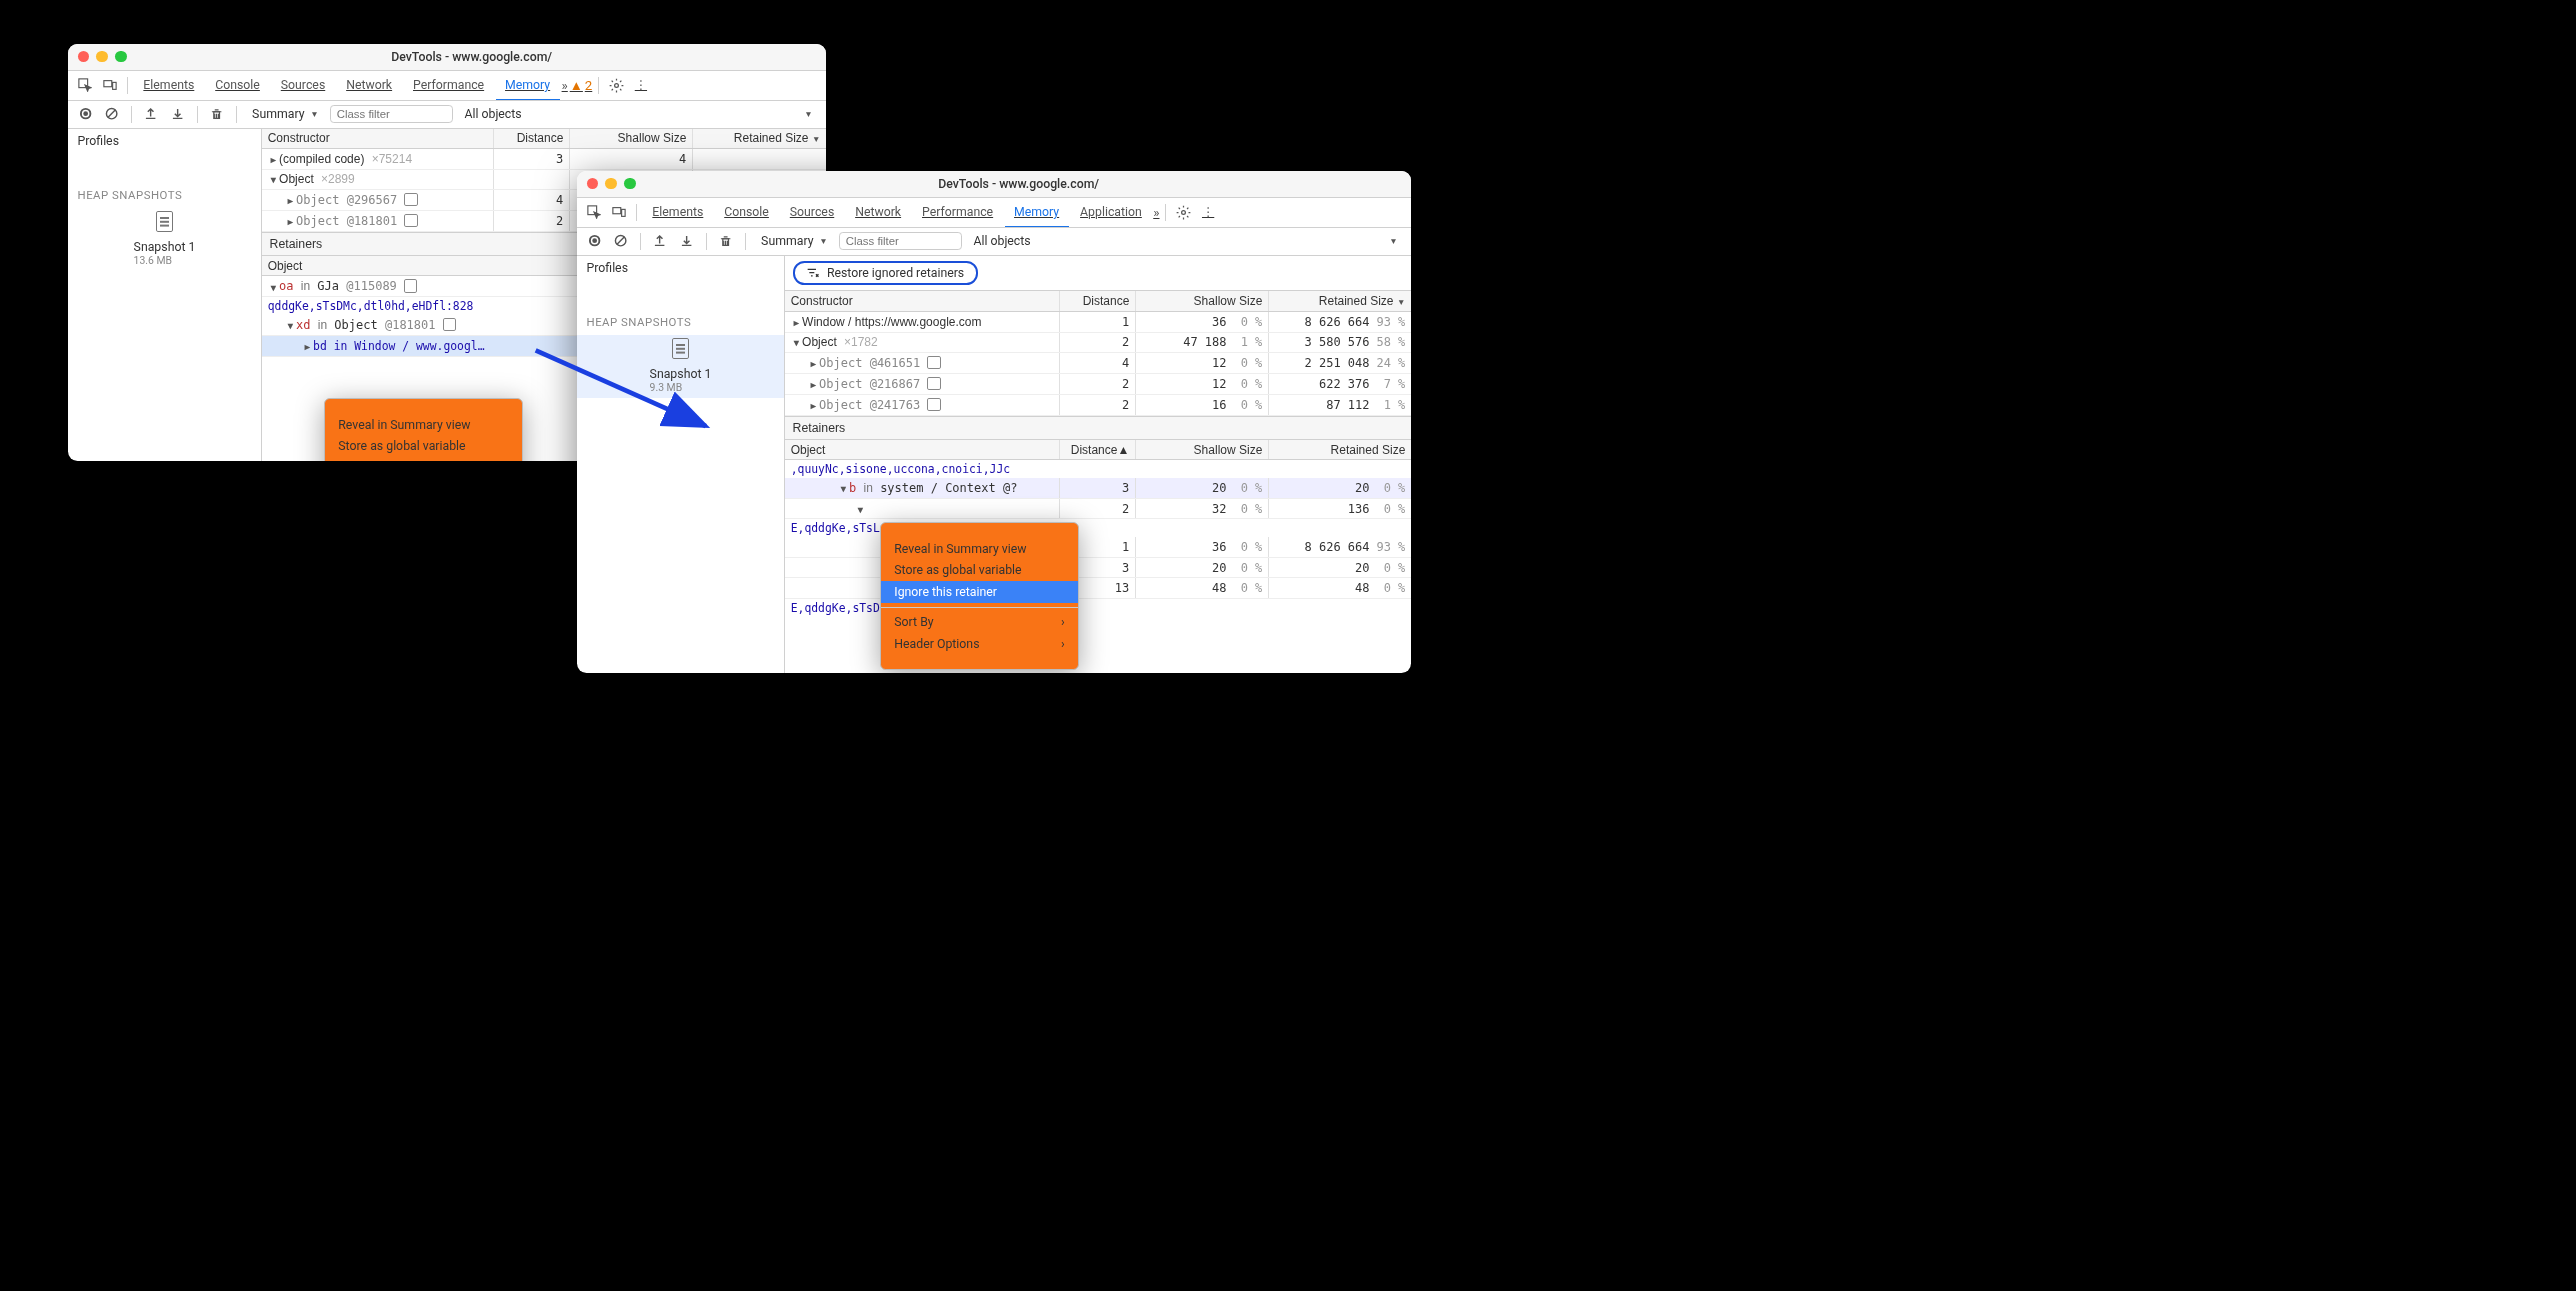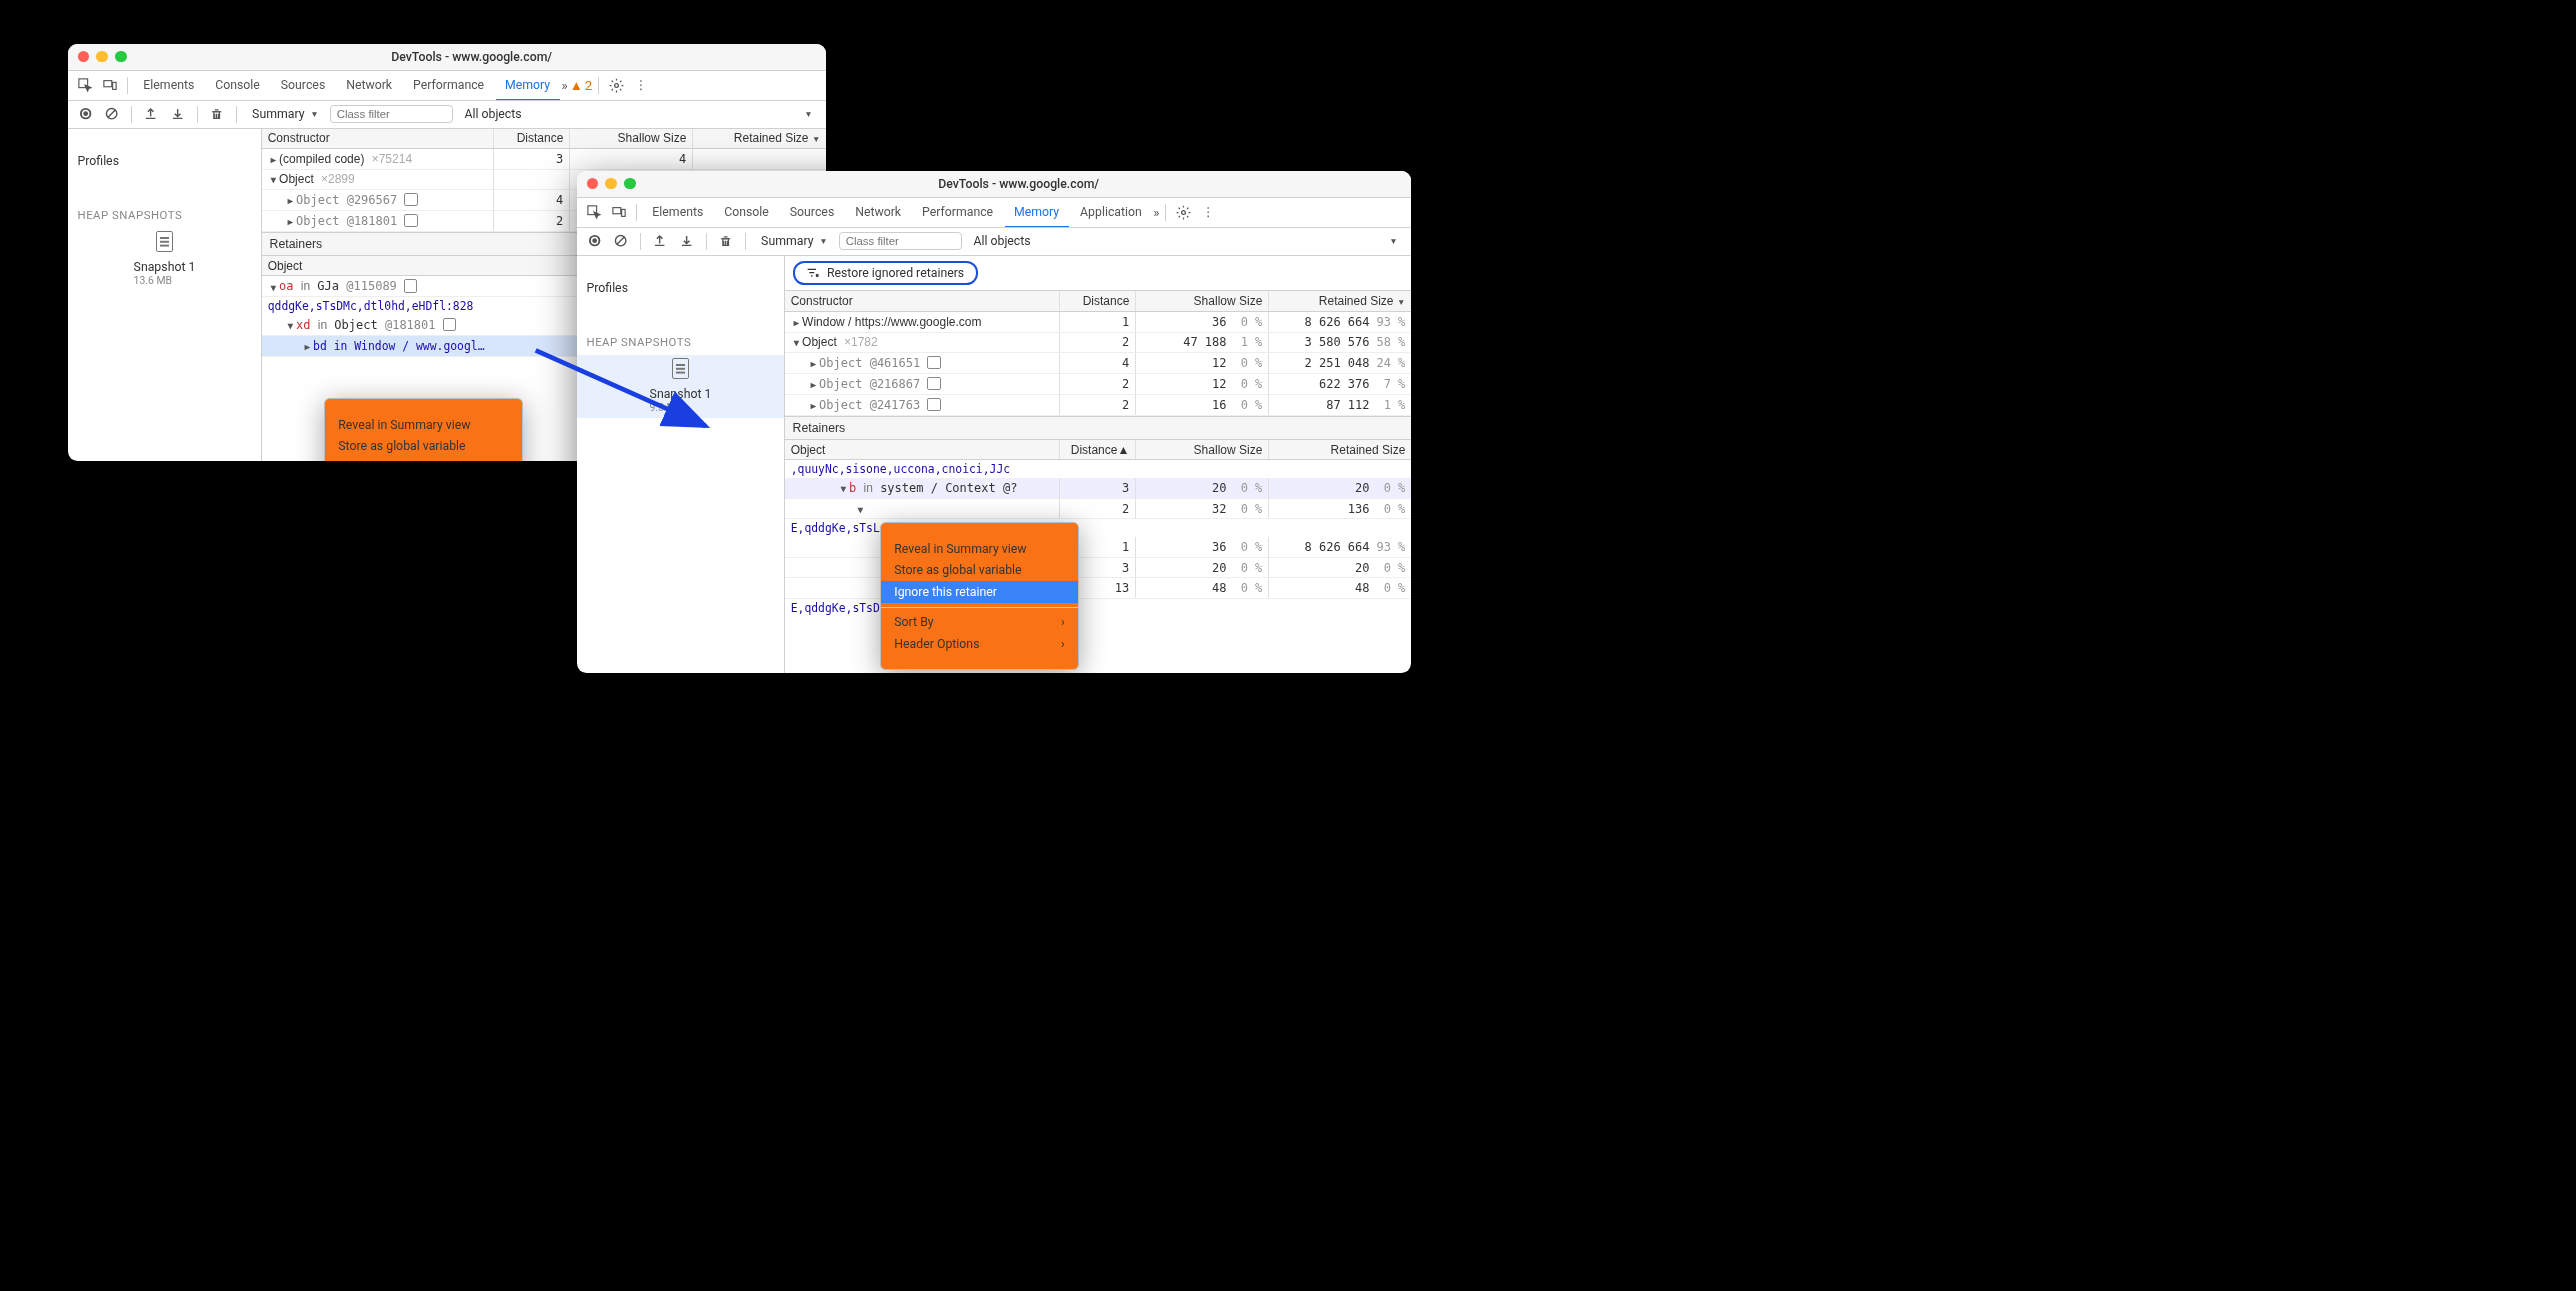--- a/index.html
+++ b/index.html
@@ -38,20 +38,21 @@
   .dot.yellow { background: #febc2e; }
   .dot.green { background: #28c840; }
   .title { flex: 1; text-align: center; font-weight: 500; }
   .tabs {
     height: 30px;
     display: flex;
     align-items: center;
     border-bottom: 0.9px solid #d0d0d0;
     padding: 0 5.7px;
     gap: 1.9px;
+    text-decoration: underline;
   }
   .tab-btn {
     padding: 0 9.5px;
     height: 30px;
     line-height: 30px;
     color: #555;
     cursor: pointer;
     font-size: 12.3px;
   }
   .tab-btn.active { color: #1a73e8; border-bottom: 1.9px solid #1a73e8; }
@@ -79,21 +80,21 @@
     border: 0.9px solid #ccc;
     border-radius: 3.8px;
     padding: 1.9px 5.7px;
     font-size: 11.4px;
     width: 123px;
   }
   .body { flex: 1; display: flex; overflow: hidden; }
   .sidebar {
     width: 194px;
     border-right: 0.9px solid #d0d0d0;
-    padding: 22px 0;
+    padding: 2px 0;
   }
   .side-h { padding: 3.8px 9.5px 7.6px; font-size: 12.3px; }
   .side-sub { padding: 0 9.5px 5.7px; font-size: 11.4px; color: #888; letter-spacing: 0.5px; margin-top: 32px; }
   .snap-row {
     display: flex; align-items: center; gap: 7.6px;
     padding: 3.8px 9.5px; cursor: pointer; flex-direction: column;
   }
   .snap-row.selected { background: #e8f0fe; }
   .snap-meta .nm { font-size: 12.3px; }
   .snap-meta .sz { font-size: 10.4px; color: #888; }

